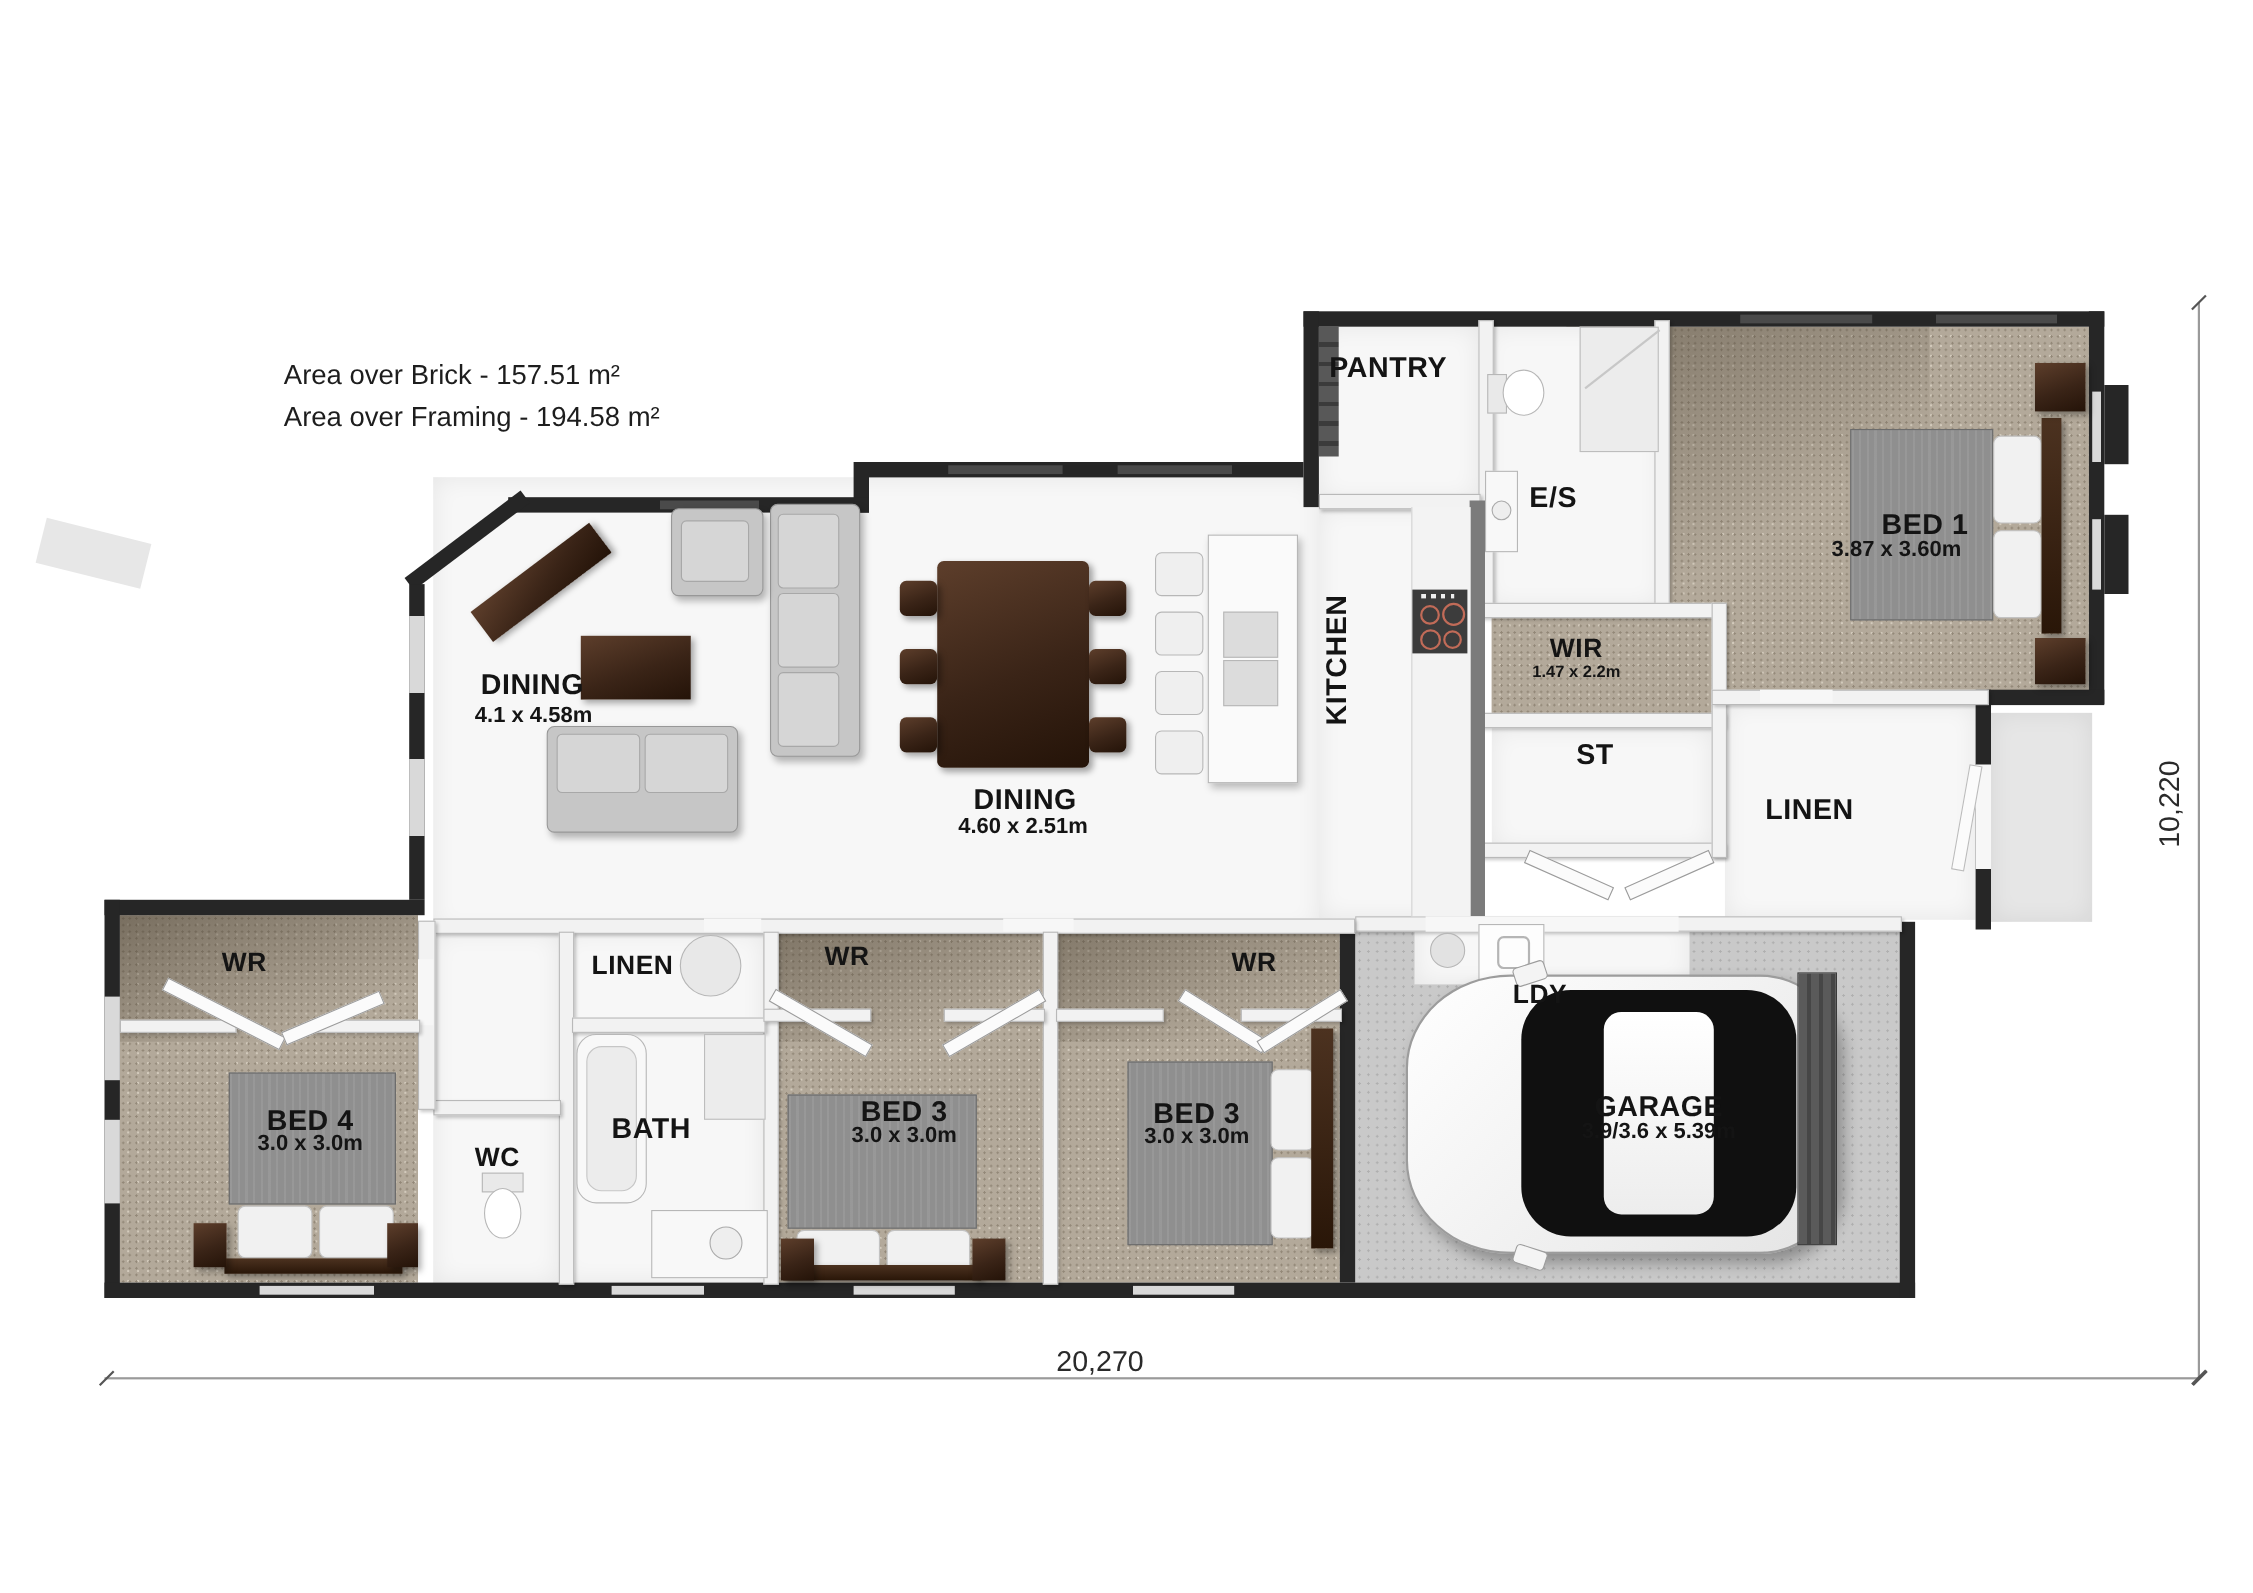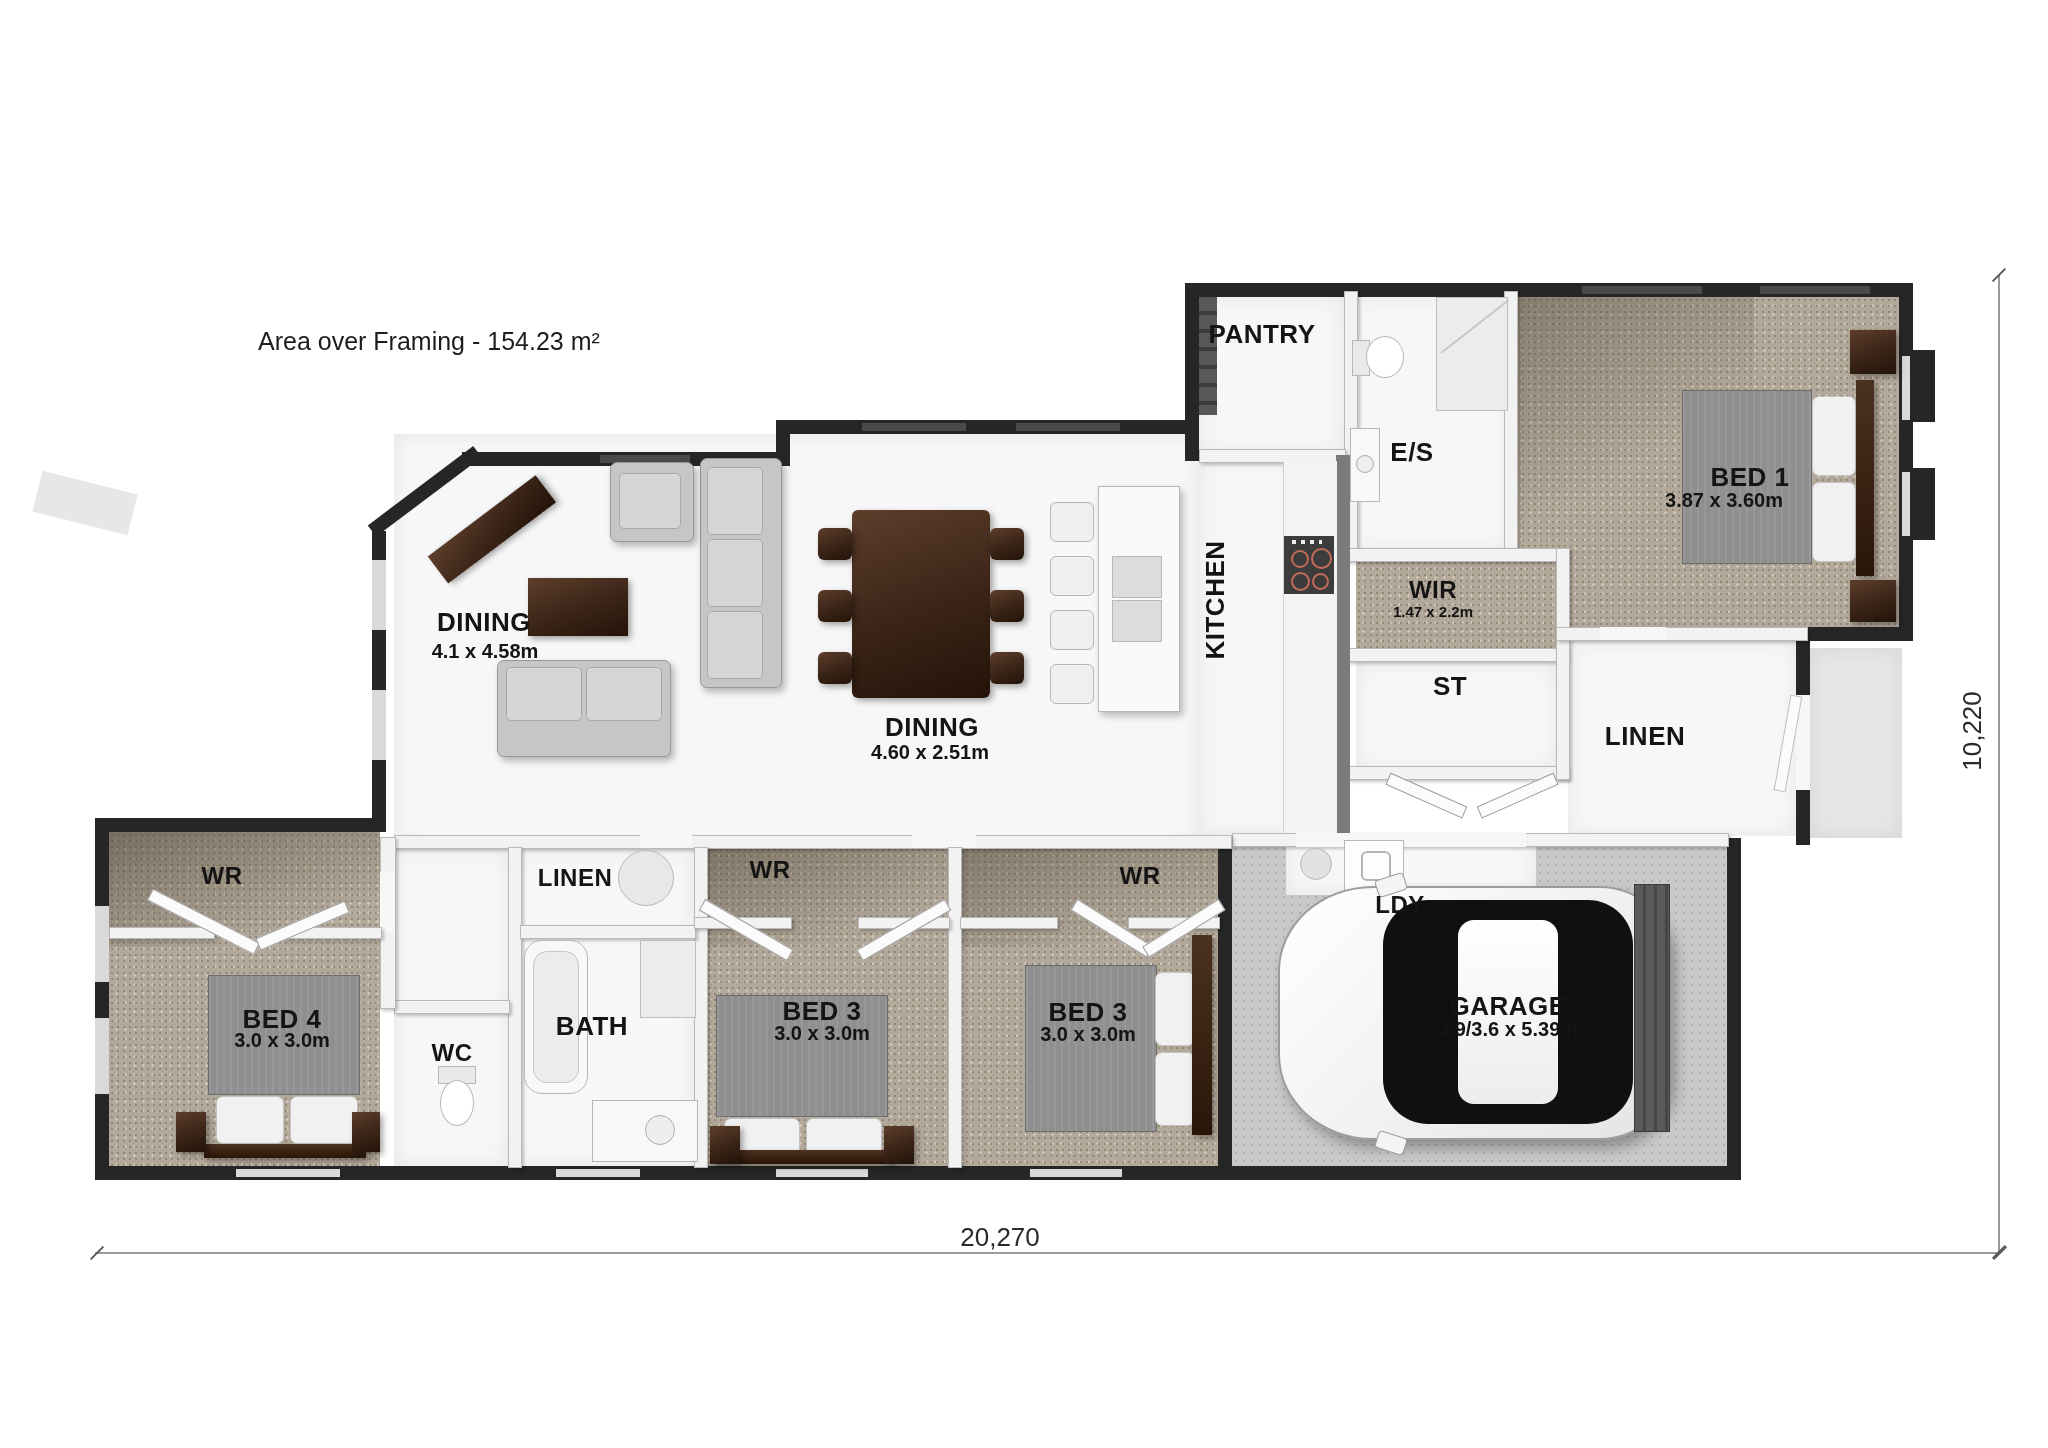--- a/index.html
+++ b/index.html
@@ -268,21 +268,22 @@
   <div class="rname" style="left:592px;top:1026px;">BATH</div>
   <div class="rname" style="left:822px;top:1011px;">BED 3</div>
   <div class="rsize" style="left:822px;top:1033px;">3.0 x 3.0m</div>
   <div class="rname" style="left:1088px;top:1012px;">BED 3</div>
   <div class="rsize" style="left:1088px;top:1034px;">3.0 x 3.0m</div>
   <div class="rname" style="left:1400px;top:905px;font-size:24px;">LDY</div>
   <div class="rname" style="left:1508px;top:1006px;">GARAGE</div>
   <div class="rsize" style="left:1508px;top:1029px;">3.9/3.6 x 5.39m</div>
 
   <div class="note" style="left:258px;top:322px;">
-    <div>Area over Framing - 154.23 m²</div>
+    <div>Area over Brick - 157.51 m²</div>
+    <div>Area over Framing - 194.58 m²</div>
   </div>
 
   <div class="dimline" style="left:95px;top:1252px;width:1905px;height:2px;"></div>
   <div class="tick" style="left:88px;top:1252px;"></div>
   <div class="tick" style="left:1991px;top:1252px;"></div>
   <div class="dimlabel" style="left:1000px;top:1222px;transform:translate(-50%,0);">20,270</div>
 
   <div class="dimline" style="left:1998px;top:275px;width:2px;height:977px;"></div>
   <div class="tick" style="left:1990px;top:274px;"></div>
   <div class="tick" style="left:1990px;top:1251px;"></div>

